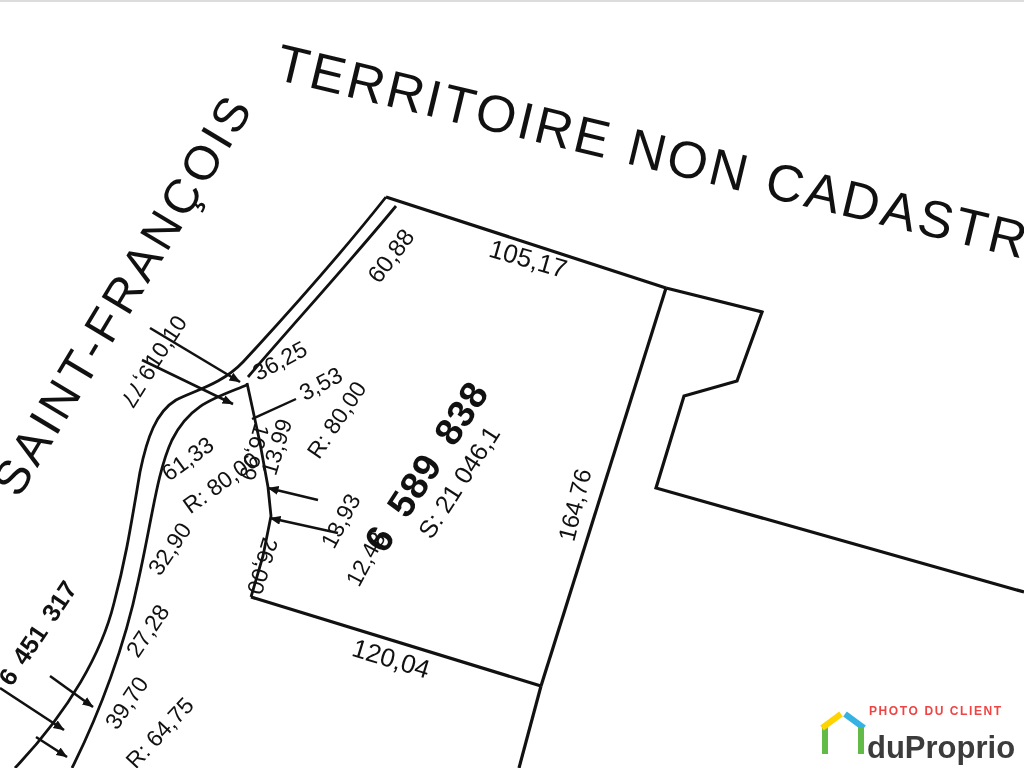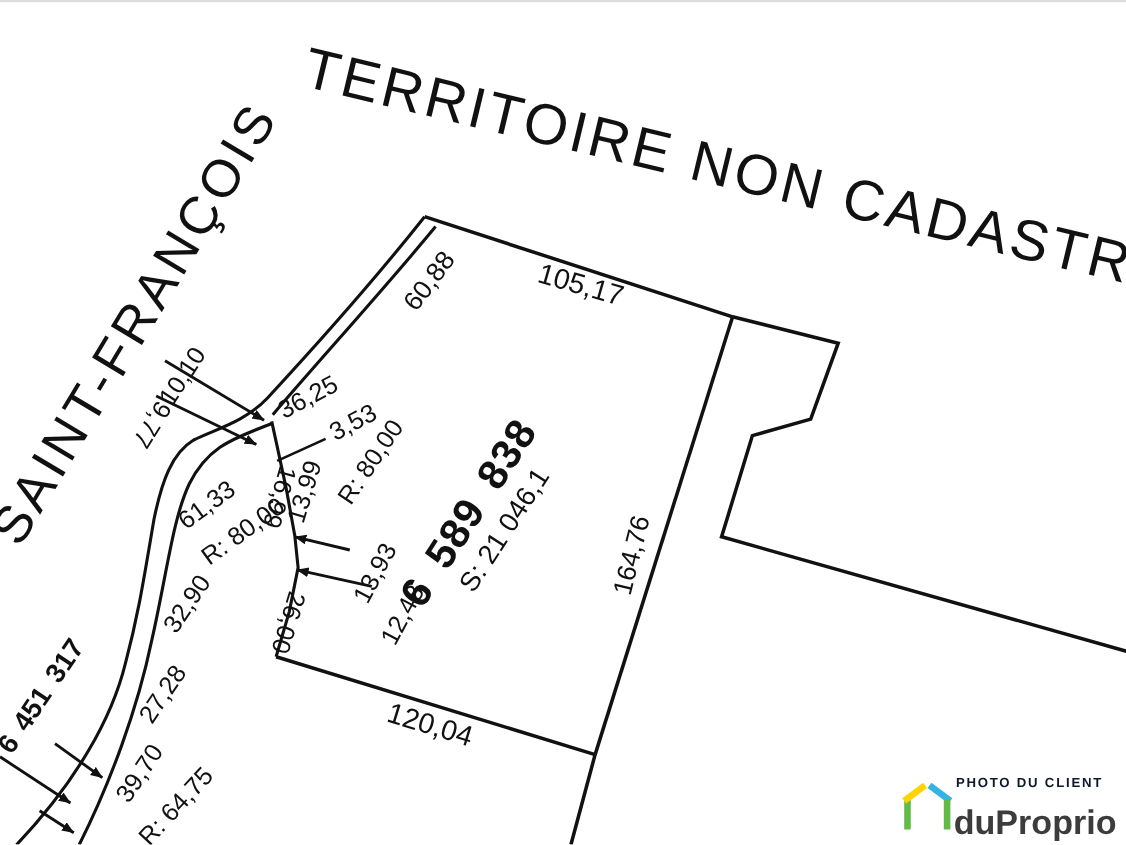--- a/index.html
+++ b/index.html
@@ -18,21 +18,21 @@
                    transform:rotate(-57deg);}
   #main-lot-area{left:436px;top:516px;font-size:25px;font-weight:400;
                  transform:rotate(-57deg);}
   #adjacent-lot-number{left:16px;top:663px;font-size:25px;font-weight:700;word-spacing:4px;
                        transform:rotate(-56deg);}
   .meas{position:absolute;white-space:nowrap;font-weight:400;color:#111;}
   
   #watermark{position:absolute;left:812px;top:698px;width:212px;height:64px;}
   #logo-house{position:absolute;left:8px;top:12px;}
   #logo-tagline{position:absolute;left:57px;top:6px;font-size:12px;font-weight:700;
-                letter-spacing:1.6px;color:#0f172a;}
+                letter-spacing:1.6px;color:#ef4444;}
   #logo-brand{position:absolute;left:55px;top:32px;font-size:31px;font-weight:700;color:#3c3c3c;}
 </style>
 </head>
 <body>
 
 <div id="stage">
   <div id="top-hairline"></div>
 
   <svg class="lines" width="1024" height="768" viewBox="0 0 1024 768">
     <defs>

